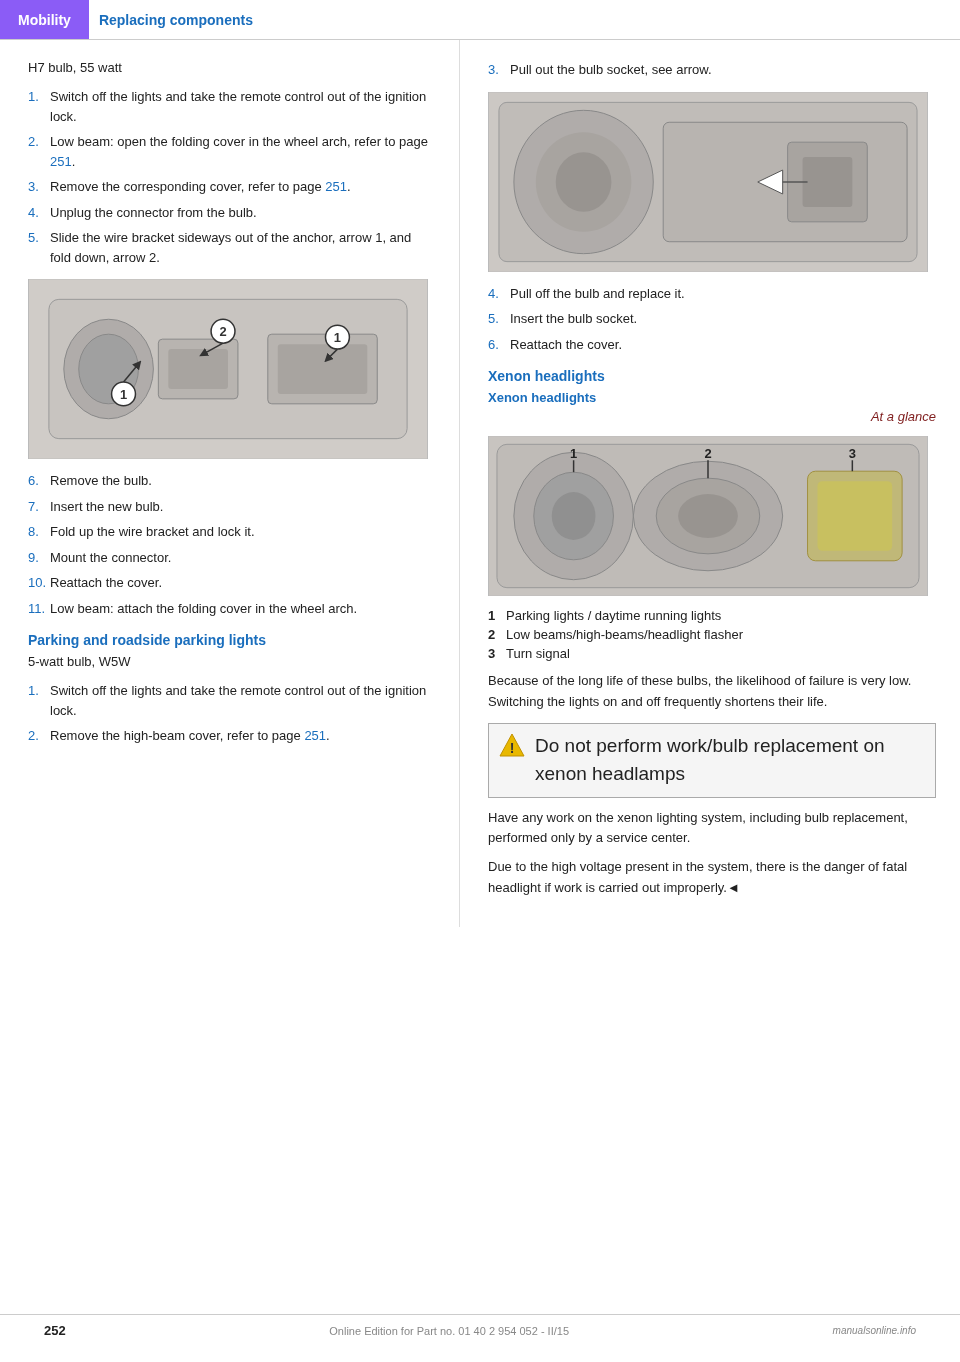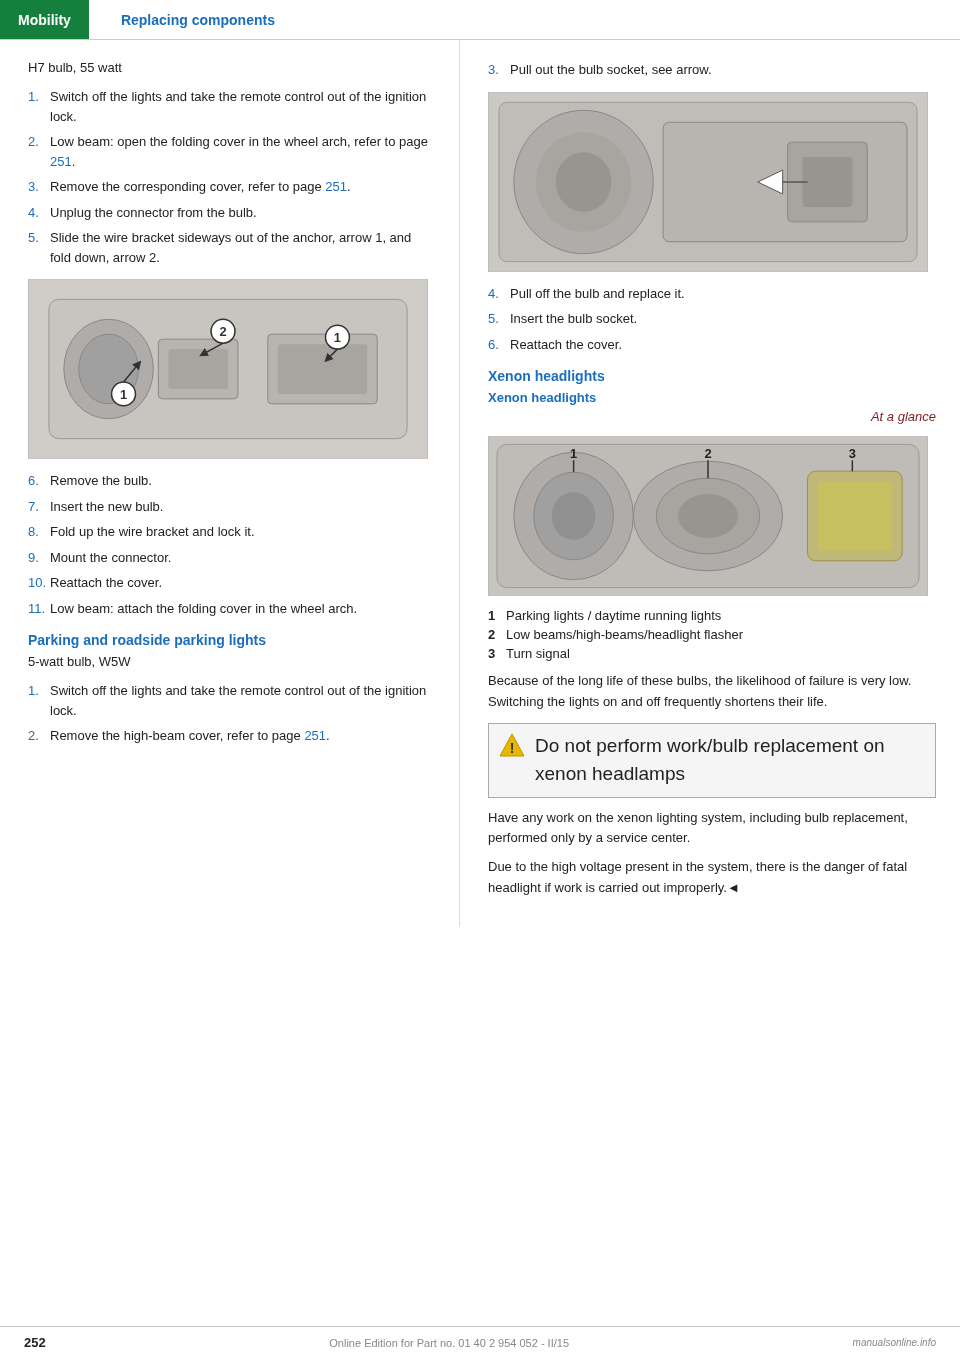--- a/index.html
+++ b/index.html
@@ -14,32 +14,32 @@
     }
 
     
     .header {
       display: flex;
       height: 40px;
       align-items: center;
       border-bottom: 1px solid #ccc;
     }
     .header-mobility {
-      background: #15803d;
+      background: #8b5cf6;
       color: #fff;
       padding: 0 18px;
       height: 100%;
       display: flex;
       align-items: center;
       font-size: 14px;
       font-weight: bold;
     }
     .header-section {
       color: #1a6ebd;
-      padding: 0 32px;
+      padding: 0 10px;
       font-size: 14px;
       font-weight: bold;
     }
 
     
     .content {
       display: flex;
       padding: 0;
     }
     .left-col {
@@ -168,27 +168,27 @@
 
     .body-text {
       font-size: 13px;
       line-height: 1.6;
       margin-bottom: 8px;
     }
 
     
     .footer {
       position: absolute;
-      bottom: 4px;
+      bottom: 16px;
       left: 0;
       right: 0;
       display: flex;
       align-items: center;
       justify-content: space-between;
-      padding: 8px 24px;
+      padding: 8px 44px;
       border-top: 1px solid #ccc;
       background: #fff;
     }
     .footer-page {
       font-size: 13px;
       font-weight: bold;
       color: #222;
     }
     .footer-info {
       font-size: 11px;

